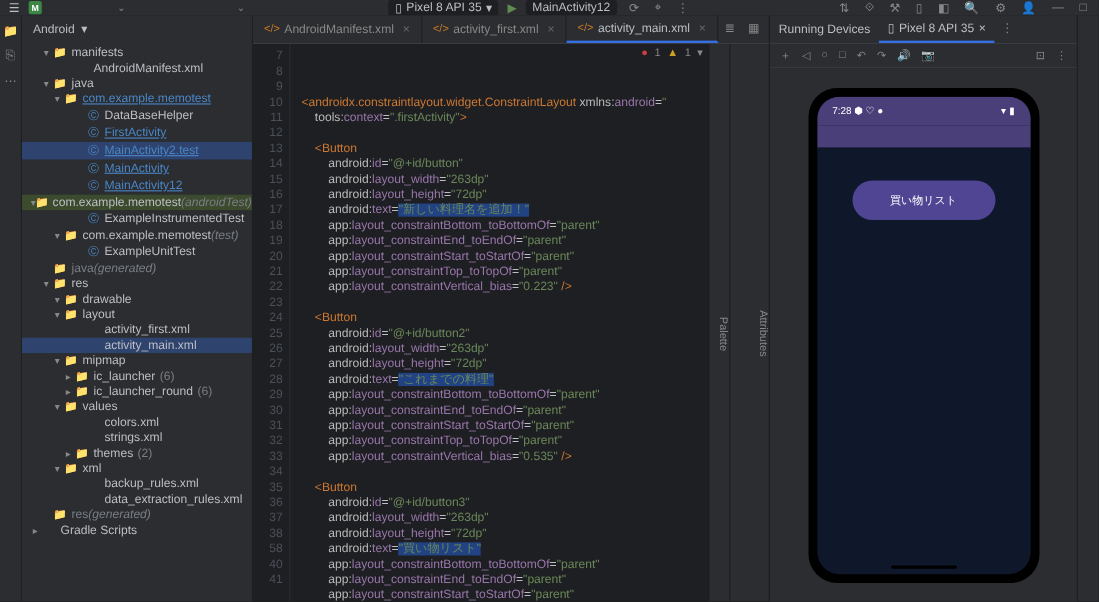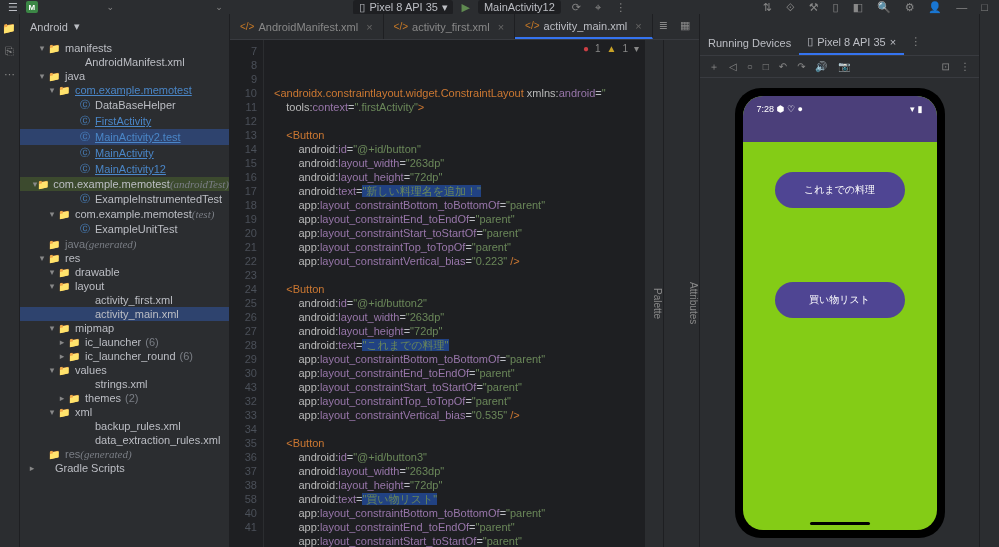--- a/index.html
+++ b/index.html
@@ -27,21 +27,21 @@
 .tree-item.highlighted { background: #3c4a2e; }
 .indent { display: inline-block; }
 .arrow { width: 12px; text-align: center; color: #888; font-size: 9px; }
 .fileicon { width: 14px; text-align: center; margin-right: 3px; font-size: 10px; }
 .folder-icon { color: #a9b7c6; }
 .xml-icon { color: #c77926; }
 .class-icon { color: #4a86c7; }
 .tree-label { color: #bcbec4; }
 .tree-label.underline { text-decoration: underline; color: #4a86c7; }
 .tree-label.dim { color: #7a7e85; }
-.tree-label.dim2 { color: #7a7e85; font-style: italic; font-family: Liberation Serif, serif; }
+.tree-label.dim2 { color: #7a7e85; font-style: italic; }
 .tree-count { color: #7a7e85; margin-left: 4px; }
 
 .iconstrip2 { width: 18px; background: #2b2d30; border-left: 1px solid #1e1f22; }
 
 .editor { flex: 1; background: #1e1f22; display: flex; flex-direction: column; min-width: 0; }
 .edit-tabs { height: 26px; background: #2b2d30; border-bottom: 1px solid #393b40; display: flex; align-items: stretch; }
 .edit-tab { padding: 5px 10px; display: flex; align-items: center; gap: 4px; color: #888; font-size: 11px; border-right: 1px solid #1e1f22; }
 .edit-tab.active { color: #bcbec4; border-bottom: 2px solid #3574f0; }
 .edit-tab .tabicon { color: #c77926; font-size: 10px; }
 .edit-tab .close { color: #666; margin-left: 4px; }
@@ -58,30 +58,30 @@
 .attr-name { color: #9876aa; }
 .str { color: #6a8759; }
 .highlight { background: #214283; }
 .top-err { position: absolute; right: 6px; top: 2px; display: flex; gap: 6px; font-size: 10px; }
 .top-err .err { color: #cc3e44; }
 .top-err .warn { color: #c9a227; }
 .top-err .n { color: #888; }
 .rightgutter { width: 18px; background: #2b2d30; writing-mode: vertical-rl; text-align: center; color: #888; font-size: 10px; padding-top: 20px; }
 
 .devpanel { width: 280px; background: #2b2d30; border-left: 1px solid #1e1f22; display: flex; flex-direction: column; }
-.dev-tabs { height: 26px; display: flex; align-items: stretch; border-bottom: 1px solid #393b40; margin-top: 16px; }
+.dev-tabs { height: 26px; display: flex; align-items: stretch; border-bottom: 1px solid #393b40; }
 .dev-tab { padding: 5px 8px; font-size: 11px; display: flex; align-items: center; gap: 4px; }
 .dev-tab.active { border-bottom: 2px solid #3574f0; color: #bcbec4; }
 .dev-toolbar { height: 22px; border-bottom: 1px solid #393b40; display: flex; align-items: center; gap: 4px; padding: 0 6px; color: #888; font-size: 10px; }
 .dev-toolbar .tb { padding: 0 3px; }
 .dev-body { flex: 1; display: flex; align-items: center; justify-content: center; background: #2b2d30; }
 
 .phone { width: 210px; height: 450px; background: #000; border-radius: 26px; padding: 8px; position: relative; }
 .phone::before { content: ""; position: absolute; top: 14px; left: 50%; transform: translateX(-50%); width: 10px; height: 10px; background: #222; border-radius: 50%; }
-.phone-screen { width: 100%; height: 100%; background: #84cc16; border-radius: 20px; overflow: hidden; position: relative; }
+.phone-screen { width: 100%; height: 100%; background: #0f172a; border-radius: 20px; overflow: hidden; position: relative; }
 .statusbar { height: 26px; background: #4b3f7a; display: flex; align-items: center; justify-content: space-between; padding: 0 14px; color: #fff; font-size: 9px; }
 .statusbar .right { display: flex; gap: 3px; }
 .appbar { height: 20px; background: #4b3f7a; }
 .phone-content { padding: 30px 20px; display: flex; flex-direction: column; gap: 74px; align-items: center; }
 .phone-btn { width: 130px; height: 36px; background: #4f4593; color: #fff; border-radius: 18px; display: flex; align-items: center; justify-content: center; font-size: 10px; }
 .navbar-pill { position: absolute; bottom: 5px; left: 50%; transform: translateX(-50%); width: 60px; height: 3px; background: #000; border-radius: 2px; }
 
 .rt-iconstrip { width: 20px; background: #2b2d30; border-left: 1px solid #1e1f22; }
 </style>
 </head>
@@ -274,20 +274,26 @@
         <div class="tree-item">
           <span class="indent" style="width:26px"></span>
           <span class="arrow">▾</span>
           <span class="fileicon folder-icon">📁</span>
           <span class="tree-label ">values</span>
         </div>
         <div class="tree-item">
           <span class="indent" style="width:46px"></span>
           <span class="arrow"></span>
           <span class="fileicon xml-icon"></span>
+          <span class="tree-label ">colors.xml</span>
+        </div>
+        <div class="tree-item">
+          <span class="indent" style="width:46px"></span>
+          <span class="arrow"></span>
+          <span class="fileicon xml-icon"></span>
           <span class="tree-label ">strings.xml</span>
         </div>
         <div class="tree-item">
           <span class="indent" style="width:36px"></span>
           <span class="arrow">▸</span>
           <span class="fileicon folder-icon">📁</span>
           <span class="tree-label ">themes</span>
           <span class="tree-count">(2)</span>
         </div>
         <div class="tree-item">
@@ -365,21 +371,21 @@
           <div>21</div>
           <div>22</div>
           <div>23</div>
           <div>24</div>
           <div>25</div>
           <div>26</div>
           <div>27</div>
           <div>28</div>
           <div>29</div>
           <div>30</div>
-          <div>43</div>
+          <div>31</div>
           <div>32</div>
           <div>33</div>
           <div>34</div>
           <div>35</div>
           <div>36</div>
           <div>37</div>
           <div>38</div>
           <div>58</div>
           <div>40</div>
           <div>41</div>
@@ -426,21 +432,20 @@
         <div class="phone-screen">
           <div class="statusbar">
             <span><span>7:28</span> ⬢ ♡ ●</span>
             <span class="right">
                 <span>▾</span>
                 <span>▮</span>
               </span>
           </div>
           <div class="appbar"></div>
           <div class="phone-content">
-            <div class="phone-btn">これまでの料理</div>
             <div class="phone-btn">買い物リスト</div>
           </div>
           <div class="navbar-pill"></div>
         </div>
       </div>
     </div>
   </div>
 
   <div class="rt-iconstrip"></div>
 </div>

